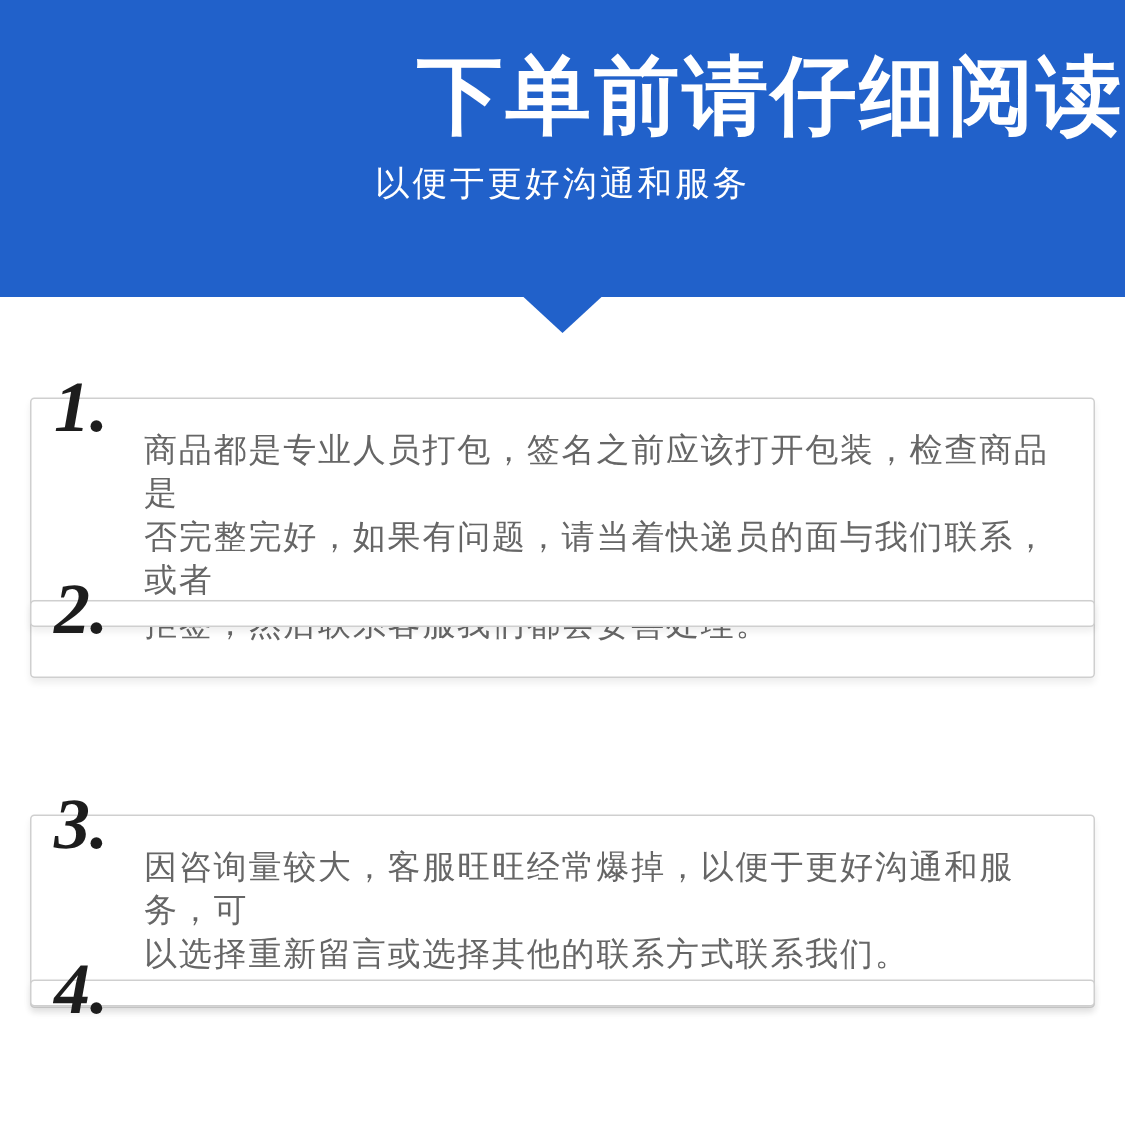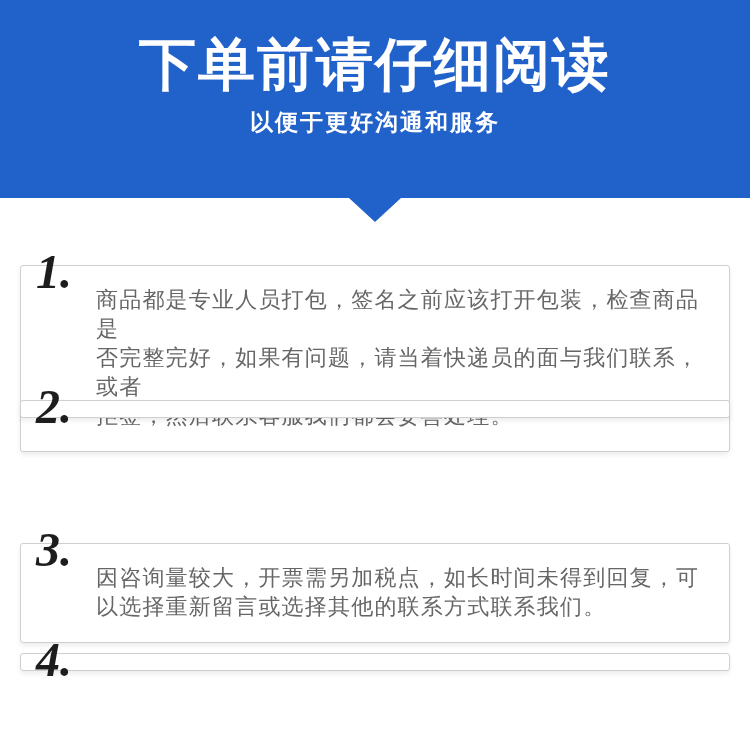--- a/index.html
+++ b/index.html
@@ -31,26 +31,27 @@
     box-sizing:border-box;
     padding-top:33px;
   }
   .banner-title{
     margin:0;
     font-size:57px;
     line-height:62px;
     font-weight:800;
     letter-spacing:2px;
     color:var(--banner-text);
+    text-align:right;
   }
   .banner-subtitle{
     margin:14px 0 0 0;
     font-size:23px;
     line-height:26px;
-    font-weight:700;
+    font-weight:400;
     letter-spacing:2px;
     color:var(--banner-text);
   }
   .banner-arrow{
     position:absolute;
     top:198px;left:349px;
     width:0;height:0;
     border-left:26px solid transparent;
     border-right:26px solid transparent;
     border-top:24px solid var(--banner-blue);
@@ -110,21 +111,21 @@
 否完整完好，如果有问题，请当着快递员的面与我们联系，或者
 拒签，然后联系客服我们都会妥善处理。</p>
     </article>
 
     <article class="notice notice-2">
       <span class="notice-number">2.</span>
     </article>
 
     <article class="notice notice-3">
       <span class="notice-number">3.</span>
-      <p class="notice-text">因咨询量较大，开票需另加税点，如长时间未得到回复，可
+      <p class="notice-text">因咨询量较大，客服旺旺经常爆掉，以便于更好沟通和服务，可
 以选择重新留言或选择其他的联系方式联系我们。</p>
     </article>
 
     <article class="notice notice-4">
       <span class="notice-number">4.</span>
     </article>
 
   </section>
 </div>
 

